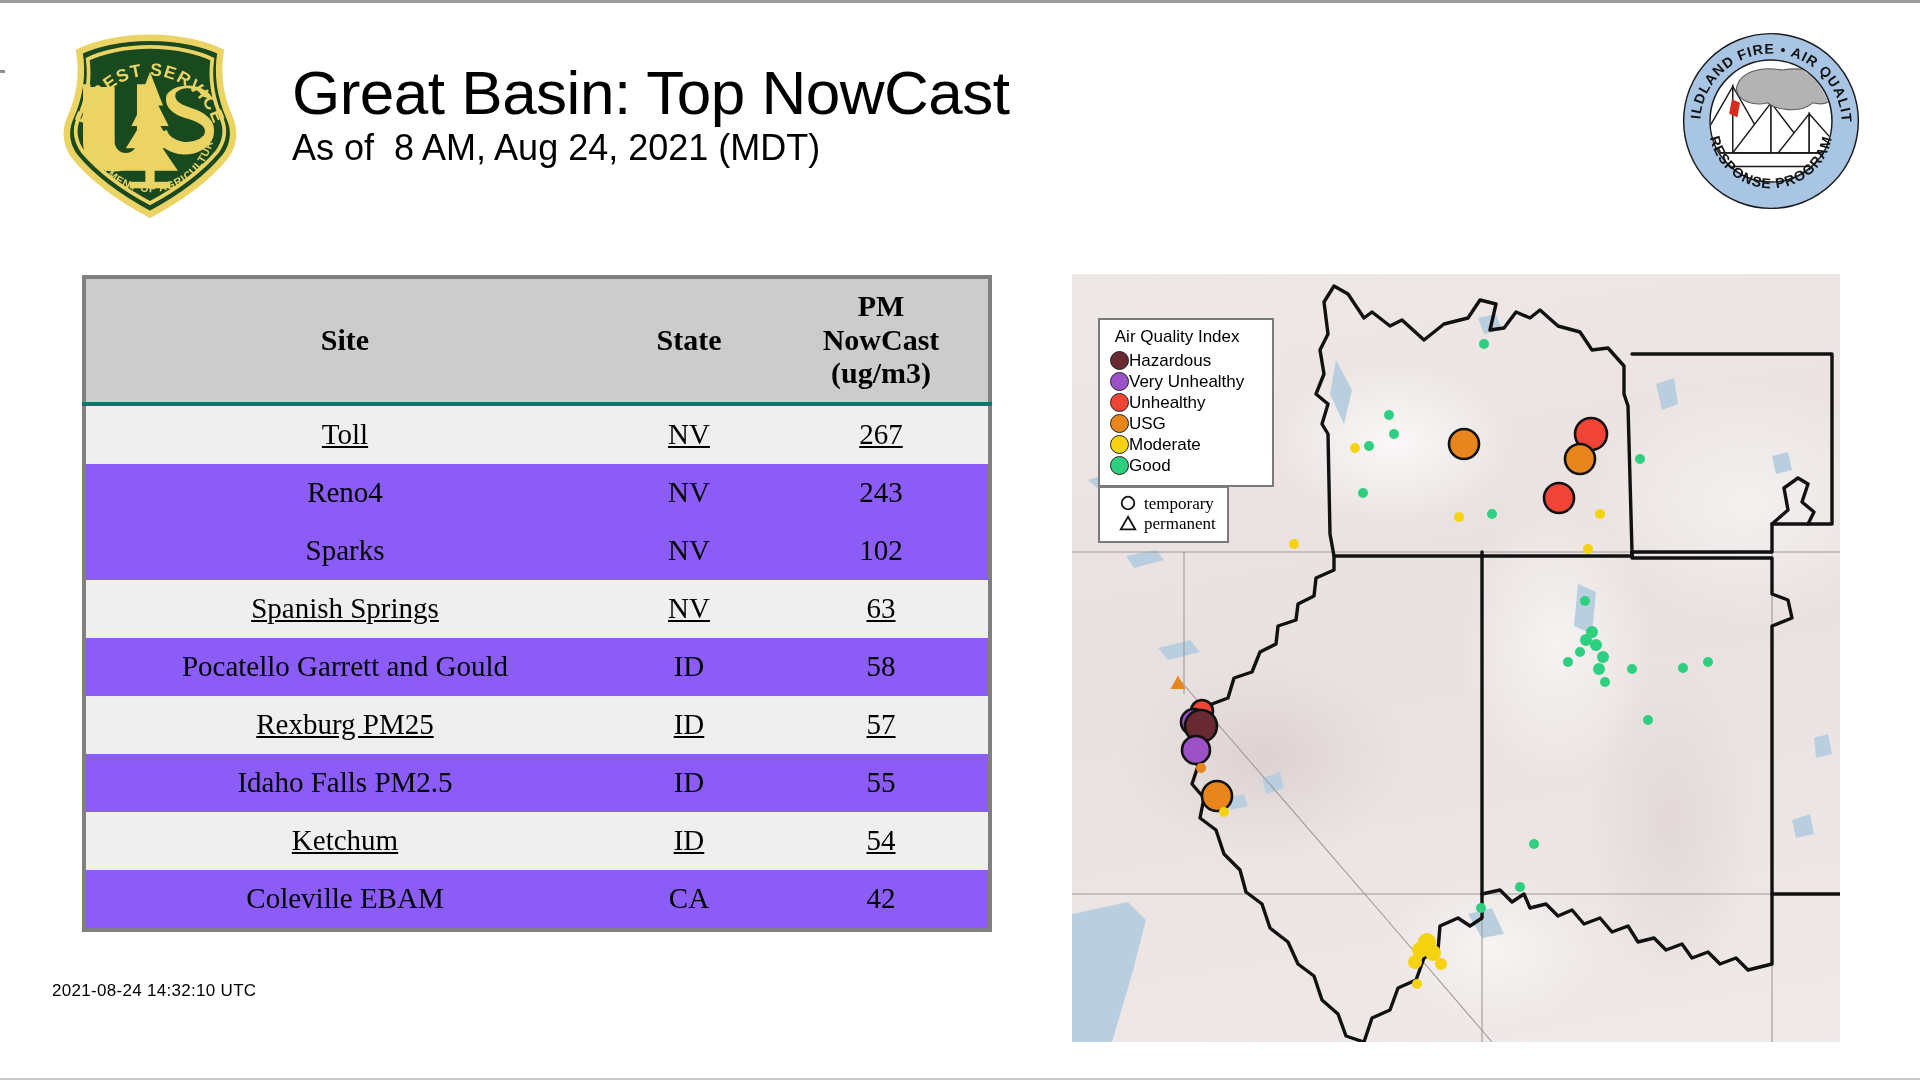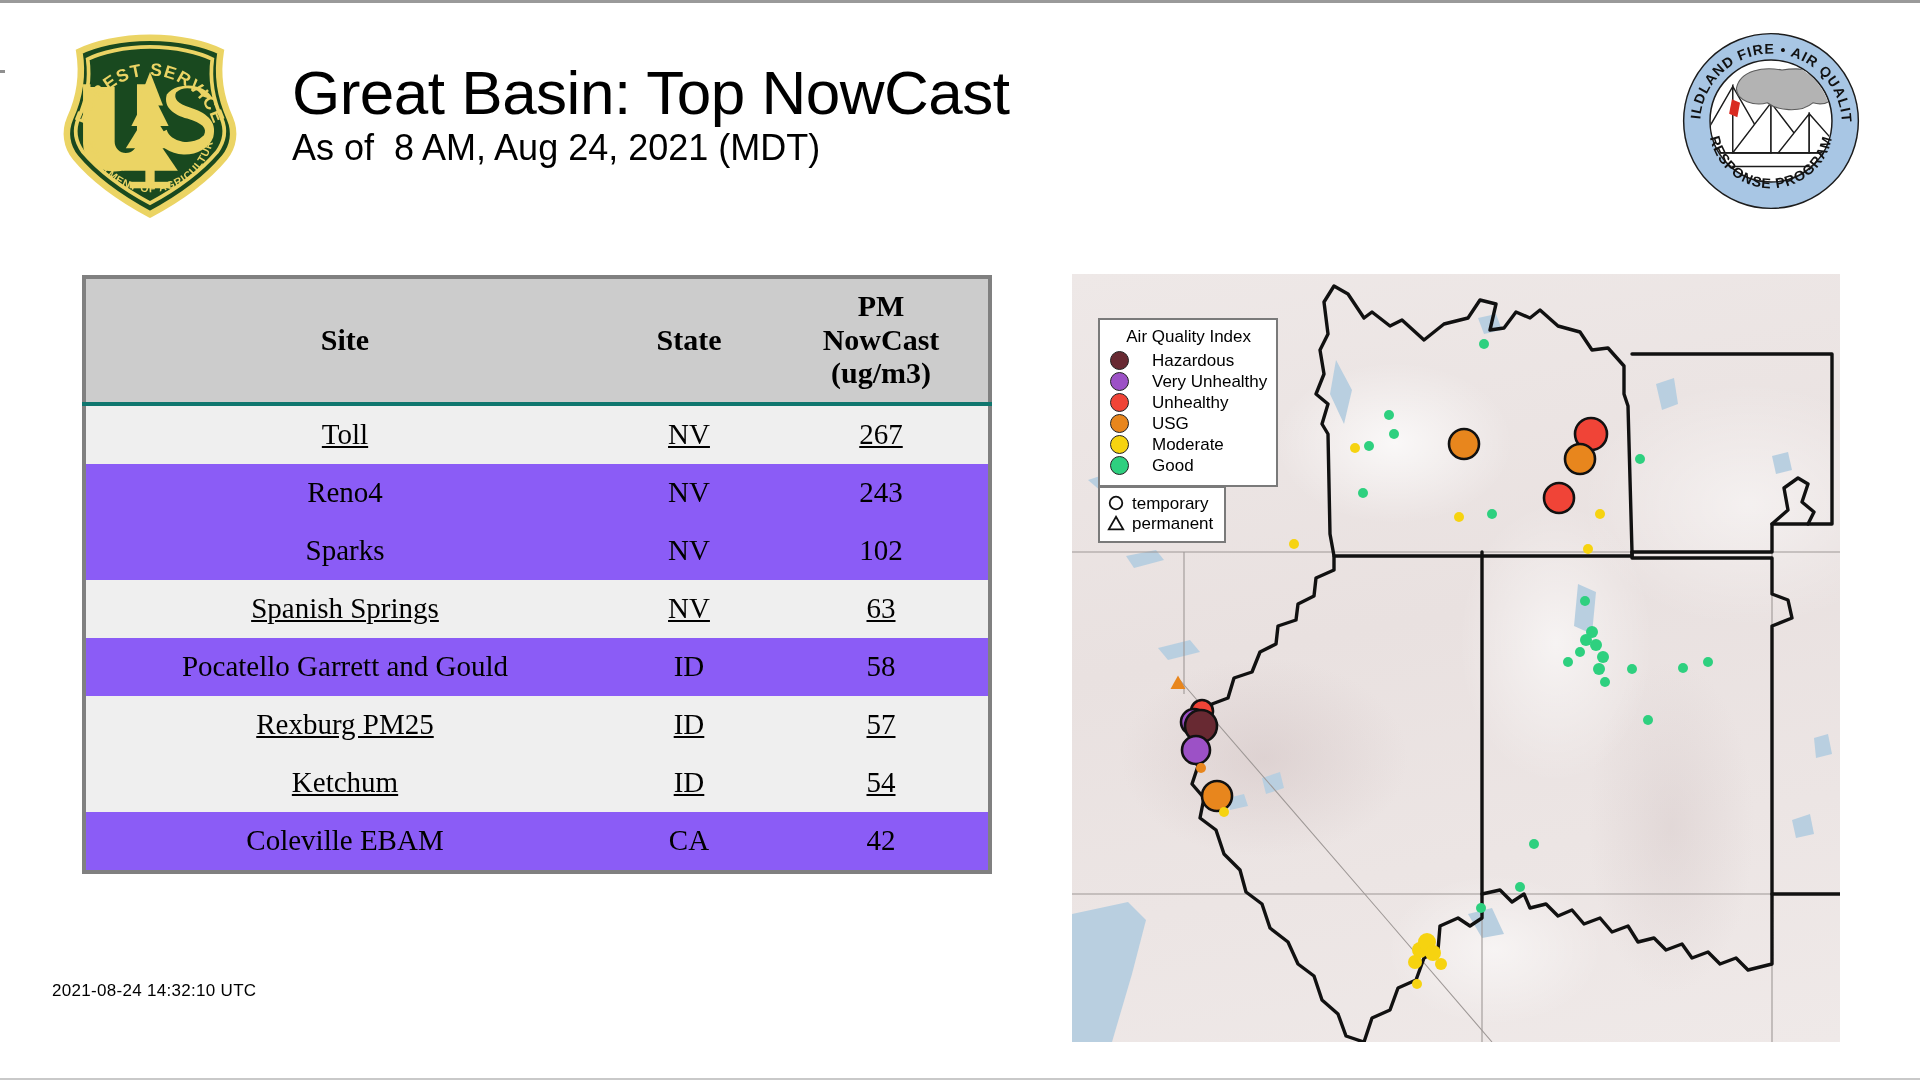--- a/index.html
+++ b/index.html
@@ -139,48 +139,49 @@
   
   .legend-box {
     position: absolute;
     background: #ffffff;
     border: 2px solid #7a7a7a;
     font-family: "Liberation Sans", sans-serif;
     box-sizing: border-box;
   }
   #aqi-legend {
     left: 26px; top: 44px;
-    padding: 7px 9px 8px 10px;
+    padding: 7px 28px 8px 10px;
   }
   #aqi-legend-title {
     font-size: 17px;
     text-align: center;
     margin-bottom: 4px;
     white-space: nowrap;
   }
   .aqi-row {
     display: flex;
     align-items: center;
-    gap: 23px;
+    gap: 0;
     line-height: 1;
     margin-bottom: 2px;
   }
   .aqi-swatch {
     width: 17px; height: 17px;
     border-radius: 50%;
     border: 1.6px solid #222;
     flex: 0 0 auto;
   }
   .aqi-label {
     font-size: 17px;
     white-space: nowrap;
   }
   #symbol-legend {
     left: 26px; top: 212px;
-    padding: 6px 11px 7px 7px;
+    padding: 6px 11px 7px 19px;
+    font-family: Liberation Serif, serif;
   }
   .sym-row {
     display: flex;
     align-items: center;
     gap: 7px;
     line-height: 1;
     margin-bottom: 2px;
   }
   .sym-label { font-size: 17px; white-space: nowrap; }
   .sym-glyph { width: 18px; height: 18px; flex: 0 0 auto; }
@@ -326,20 +327,25 @@
         </tr>
         <tr class="even">
           <td>Pocatello Garrett and Gould</td>
           <td>ID</td>
           <td>58</td>
         </tr>
         <tr class="odd">
           <td>Rexburg PM25</td>
           <td>ID</td>
           <td>57</td>
+        </tr>
+        <tr class="even">
+          <td>Idaho Falls PM2.5</td>
+          <td>ID</td>
+          <td>55</td>
         </tr>
         <tr class="odd">
           <td>Ketchum</td>
           <td>ID</td>
           <td>54</td>
         </tr>
         <tr class="even">
           <td>Coleville EBAM</td>
           <td>CA</td>
           <td>42</td>

